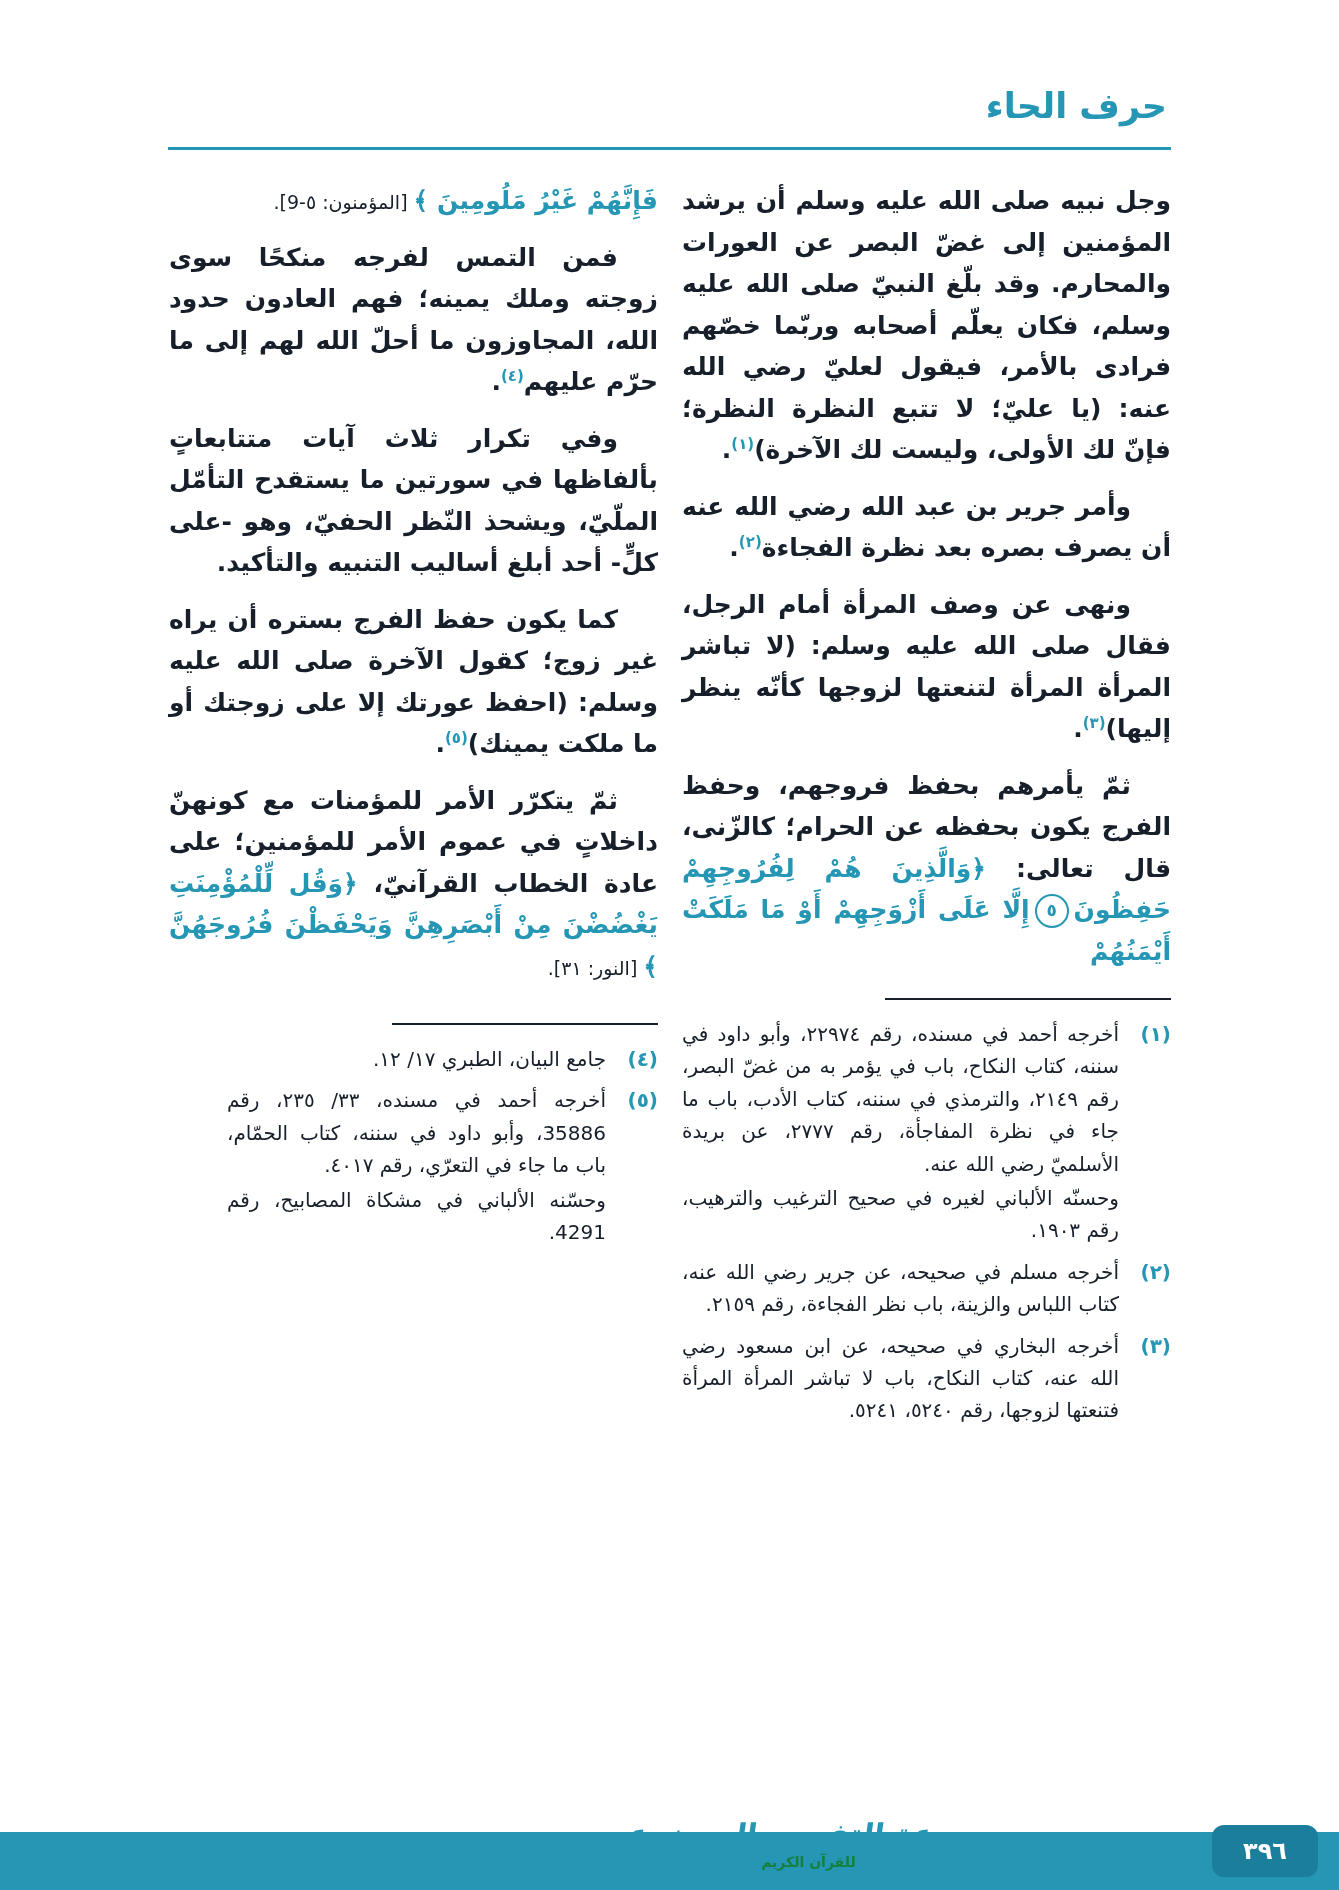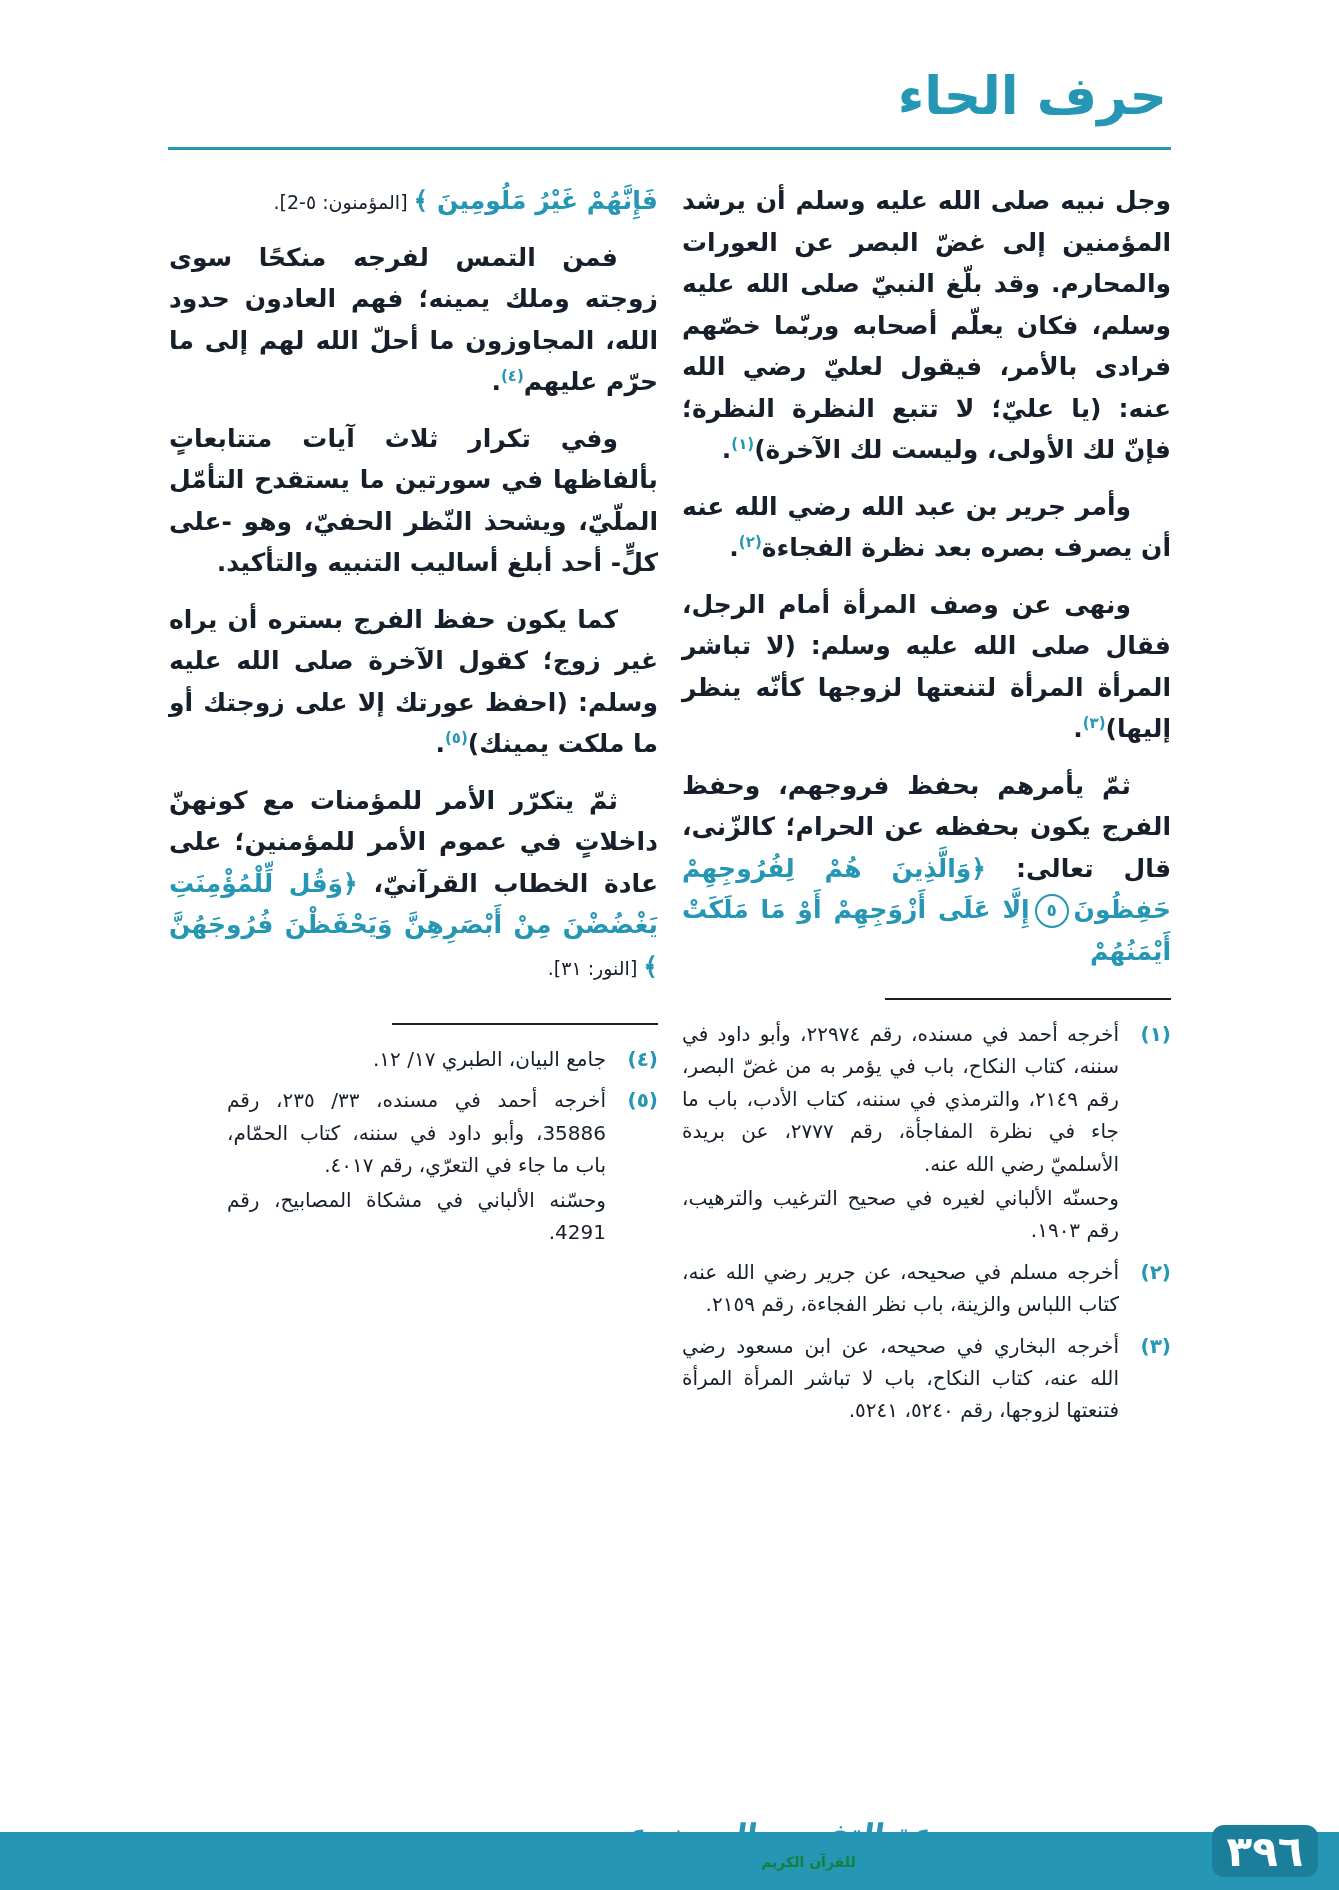--- a/index.html
+++ b/index.html
@@ -12,22 +12,22 @@
     position:relative;
     width:1339px;height:1890px;
     background:#ffffff;
     font-family:"DejaVu Sans",sans-serif;
     direction:rtl;
     overflow:hidden;
     margin:0 auto;
   }
   
   .chapter-title{
-    position:absolute;top:66px;right:172px;
-    font-size:52px;font-weight:bold;color:var(--accent);
+    position:absolute;top:86px;right:172px;
+    font-size:35px;font-weight:bold;color:var(--accent);
     letter-spacing:-1px;
   }
   .header-rule{
     position:absolute;top:147px;right:168px;width:1003px;height:3px;
     background:var(--accent);
   }
   
   .columns{
     position:absolute;top:180px;right:168px;width:1003px;
     display:flex;gap:24px;align-items:flex-start;
@@ -60,21 +60,21 @@
   .fn-body{flex:1;text-align:justify;}
   .fn-para + .fn-para{margin-top:2px;}
   
   .footer-band{
     position:absolute;bottom:0;left:0;width:1339px;height:58px;
     background:var(--accent);z-index:1;
   }
   .page-number-box{
     position:absolute;right:21px;bottom:13px;width:106px;height:52px;
     background:var(--accent-dark);border-radius:12px;
-    color:#ffffff;font-size:42px;font-weight:bold;
+    color:#ffffff;font-size:24px;font-weight:bold;
     display:flex;align-items:center;justify-content:center;z-index:2;
   }
   .footer-logo{
     position:absolute;right:320px;bottom:20px;text-align:center;z-index:2;
   }
   .logo-line1{
     font-size:30px;font-weight:bold;color:var(--accent);
     transform:skewX(-8deg);
   }
   .logo-line2{
@@ -116,21 +116,21 @@
         <div class="fn">
           <span class="fn-num">(٣)</span>
           <div class="fn-body">
             <div class="fn-para">أخرجه البخاري في صحيحه، عن ابن مسعود رضي الله عنه، كتاب النكاح، باب لا تباشر المرأة المرأة فتنعتها لزوجها، رقم ٥٢٤٠، ٥٢٤١.</div>
           </div>
         </div>
       </div>
     </div>
 
     <div class="col col-left">
-      <p class="para"><span class="seg seg-q">فَإِنَّهُمْ غَيْرُ مَلُومِينَ ﴾</span><span class="seg seg-src"> [المؤمنون: ٥-2].</span></p>
+      <p class="para"><span class="seg seg-q">فَإِنَّهُمْ غَيْرُ مَلُومِينَ ﴾</span><span class="seg seg-src"> [المؤمنون: ٥-9].</span></p>
       <p class="para indent"><span class="seg seg-n">فمن التمس لفرجه منكحًا سوى زوجته وملك يمينه؛ فهم العادون حدود الله، المجاوزون ما أحلّ الله لهم إلى ما حرّم عليهم</span><span class="seg seg-ref">(٤)</span><span class="seg seg-n">.</span></p>
       <p class="para indent"><span class="seg seg-n">وفي تكرار ثلاث آيات متتابعاتٍ بألفاظها في سورتين ما يستقدح التأمّل الملّيّ، ويشحذ النّظر الحفيّ، وهو -على كلٍّ- أحد أبلغ أساليب التنبيه والتأكيد.</span></p>
       <p class="para indent"><span class="seg seg-n">كما يكون حفظ الفرج بستره أن يراه غير زوج؛ كقول الآخرة صلى الله عليه وسلم: (احفظ عورتك إلا على زوجتك أو ما ملكت يمينك)</span><span class="seg seg-ref">(٥)</span><span class="seg seg-n">.</span></p>
       <p class="para indent"><span class="seg seg-n">ثمّ يتكرّر الأمر للمؤمنات مع كونهنّ داخلاتٍ في عموم الأمر للمؤمنين؛ على عادة الخطاب القرآنيّ، </span><span class="seg seg-q">﴿وَقُل لِّلْمُؤْمِنَتِ يَغْضُضْنَ مِنْ أَبْصَرِهِنَّ وَيَحْفَظْنَ فُرُوجَهُنَّ ﴾</span><span class="seg seg-src"> [النور: ٣١].</span></p>
 
       <div class="fn-sep"></div>
 
       <div class="footnotes">
         <div class="fn">
           <span class="fn-num">(٤)</span>

